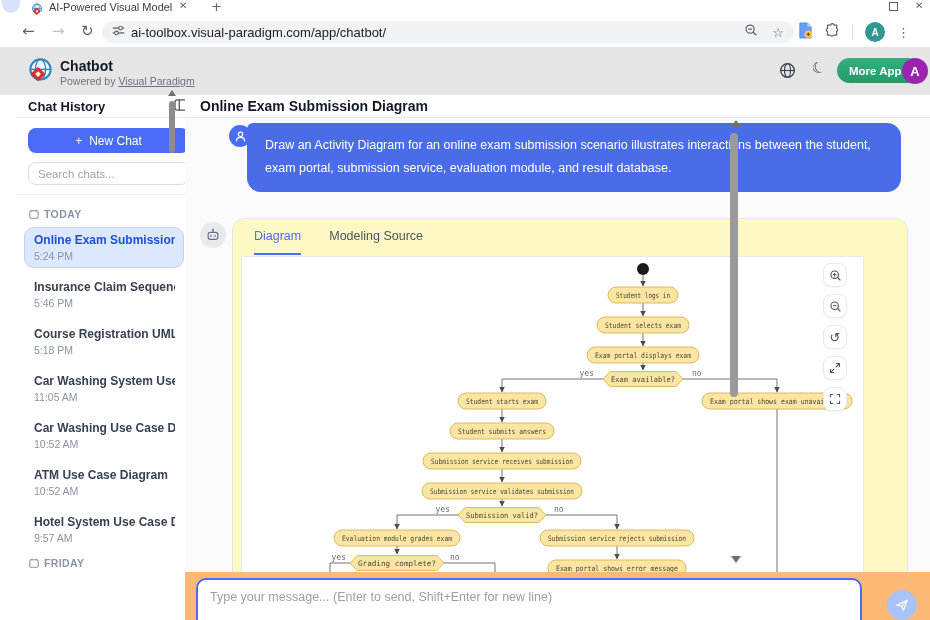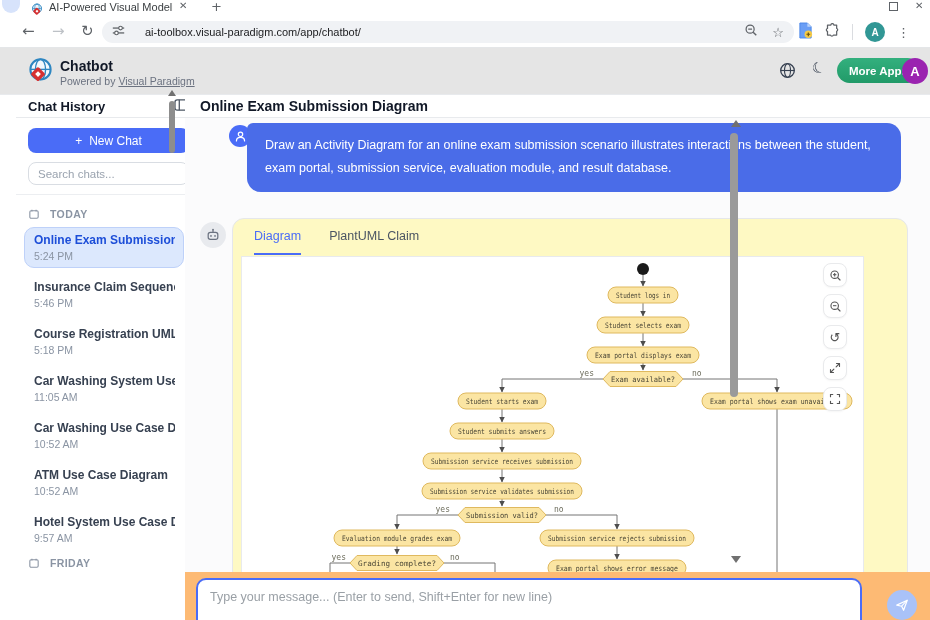--- a/index.html
+++ b/index.html
@@ -16,21 +16,21 @@
   .tab-title { left:49px; top:1px; width:124px; font-size:11px; color:#3c4043; white-space:nowrap; overflow:hidden; }
   .tab-close { left:179px; top:0; font-size:10px; color:#5f6368; cursor:default; }
   .newtab-btn { left:211px; top:-1px; font-size:13px; color:#5f6368; }
   .win-max { left:889px; top:2px; width:9px; height:9px; border:1.3px solid #5f6368; }
   .win-close { left:915px; top:0; font-size:10px; color:#5f6368; }
 
   .toolbar { left:0; top:16px; width:930px; height:32px; background:#fff; border-bottom:1px solid #e4e6e8; }
   .nav-ic { top:6px; font-size:15px; color:#5f6368; }
   .url-pill { left:102px; top:5px; width:692px; height:22px; background:#f0f2f5; border-radius:11px;
               display:flex; align-items:center; padding:0 10px; }
-  .url-text { font-size:11px; color:#202124; margin-left:20px; flex:1; white-space:nowrap; overflow:hidden; }
+  .url-text { font-size:13px; color:#202124; margin-left:6px; flex:1; white-space:nowrap; overflow:hidden; }
   .pill-right { display:flex; align-items:center; gap:14px; }
   .star { font-size:13px; color:#5f6368; }
   .chrome-right { left:798px; top:4px; display:flex; align-items:center; gap:12px; height:24px; }
   .chrome-sep { width:1px; height:16px; background:#dadce0; }
   .chrome-avatar { width:20px; height:20px; border-radius:50%; background:#319795; color:#fff;
                    font-size:10px; font-weight:bold; display:flex; align-items:center; justify-content:center; }
   .kebab { font-size:13px; color:#5f6368; }
 
   
   .appheader { left:0; top:48px; width:930px; height:47px; background:#e5e5e5; border-bottom:1px solid #e8eaed; }
@@ -52,21 +52,21 @@
              justify-content:space-between; padding:0 12px; }
   .sb-title { font-size:13px; font-weight:bold; color:#111827; }
   .newchat { margin:10px 12px 0; height:25px; width:161px; border:none; border-radius:8px; background:#4a6cf7;
              color:#fff; font-size:12px; font-family:"Liberation Sans",sans-serif;
              display:flex; align-items:center; justify-content:center; gap:7px; }
   .search { margin:9px 12px 0; width:161px; height:23px; border:1px solid #d9dde3; border-radius:8px;
             padding:0 9px; font-size:11.5px; font-family:"Liberation Sans",sans-serif; color:#374151; outline:none; }
   .search::placeholder { color:#9aa3af; }
   .sb-div { margin-top:9px; border-bottom:1px solid #eceef1; }
   .chatlist { padding:6px 16px 0 8px; }
-  .sec-label { display:flex; align-items:center; gap:11px; margin:7px 0 7px 5px;
+  .sec-label { display:flex; align-items:center; gap:5px; margin:7px 0 7px 5px;
                font-size:10.5px; font-weight:bold; letter-spacing:.4px; color:#8a94a3; }
   .chat-item { padding:5px 8px 5px 9px; margin-bottom:6px; border:1px solid transparent; border-radius:10px; cursor:pointer; }
   .chat-item.sel { background:#dce8fd; border-color:#bed1f9; }
   .ci-title { font-size:12px; font-weight:bold; color:#374151; white-space:nowrap; overflow:hidden; }
   .chat-item.sel .ci-title { color:#1d4ed8; }
   .ci-time { font-size:10.5px; color:#8a94a3; margin-top:3px; }
   .sb-scroll-up { left:168px; top:90px; width:0; height:0; border-left:4px solid transparent;
                   border-right:4px solid transparent; border-bottom:6px solid #707070; }
   .sb-thumb { left:169px; top:101px; width:6px; height:52px; background:#8d8d8d; border-radius:3px; }
 
@@ -287,21 +287,21 @@
             <line x1="8" y1="2" x2="8" y2="5" stroke="#6b7280" stroke-width="1.4"></line>
             <circle cx="8" cy="1.8" r="1" fill="#6b7280"></circle>
             <circle cx="5.7" cy="9" r="1" fill="#6b7280"></circle>
             <circle cx="10.3" cy="9" r="1" fill="#6b7280"></circle>
           </svg>
       </span>
 
       <div class="abs card">
         <div class="tabs">
           <span class="tab active">Diagram</span>
-          <span class="tab">PlantUML Claim</span>
+          <span class="tab">Modeling Source</span>
         </div>
         <div class="viewport">
           <svg id="dgm" width="623" height="332" viewBox="0 0 623 332">
               <defs>
                 <marker id="arr" markerWidth="7" markerHeight="7" refX="5.5" refY="3" orient="auto">
                   <path d="M0,0 L6,3 L0,6 z" fill="#4d4d4d"></path>
                 </marker>
               </defs>
               <polyline points="401,18 401,29" fill="none" stroke="#757575" stroke-width="1" marker-end="url(#arr)"></polyline>
               <polyline points="401,46 401,59" fill="none" stroke="#757575" stroke-width="1" marker-end="url(#arr)"></polyline>

